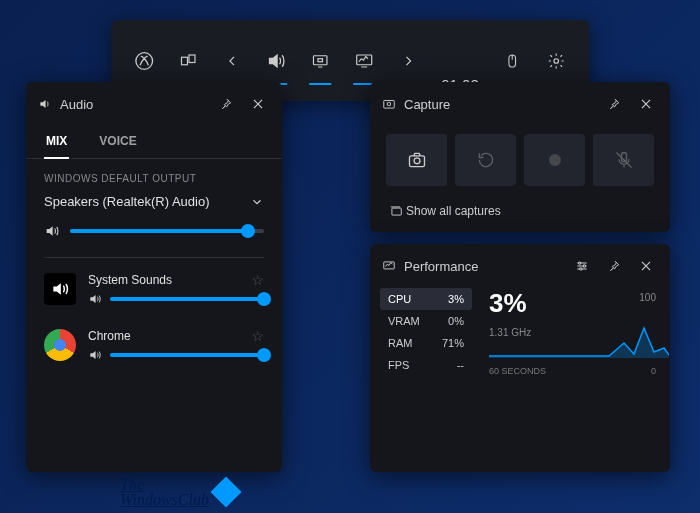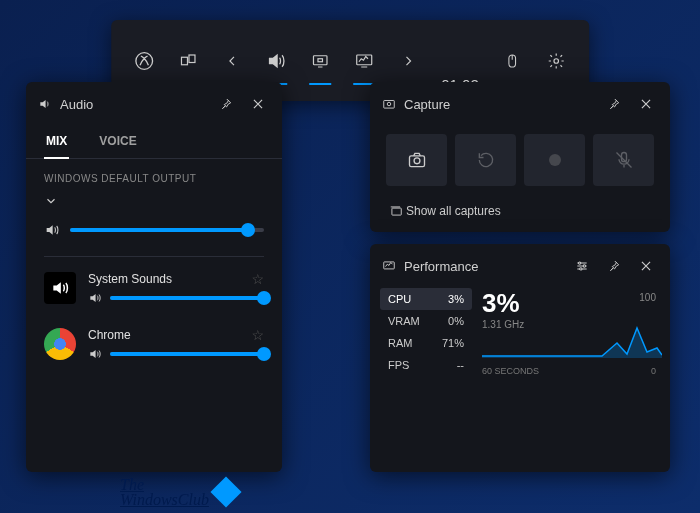--- a/index.html
+++ b/index.html
@@ -62,27 +62,27 @@
 
 #capture-panel { top: 82px; left: 370px; width: 300px; height: 150px; }
 .capture-buttons { display: flex; gap: 8px; padding: 8px 16px; }
 .capture-btn { flex: 1; height: 52px; background: #22252e; border-radius: 4px; display: flex; align-items: center; justify-content: center; }
 .capture-btn.disabled svg, .capture-btn.disabled .dot { opacity: 0.35; }
 .dot { width: 12px; height: 12px; background: #888; border-radius: 50%; }
 .show-all { display: flex; align-items: center; gap: 2px; padding: 10px 18px; font-size: 12px; color: #ccc; }
 
 
 #perf-panel { top: 244px; left: 370px; width: 300px; height: 228px; }
-.perf-body { display: flex; padding: 0 10px 8px; gap: 10px; }
+.perf-body { display: flex; padding: 0 10px 8px; gap: 17px; }
 .perf-list { width: 92px; }
 .perf-item { display: flex; justify-content: space-between; font-size: 11px; padding: 5px 8px; border-radius: 3px; color: #ccc; }
 .perf-item.sel { background: #2a2d38; color: #fff; }
 .perf-main { flex: 1; position: relative; }
 .perf-big { font-size: 26px; font-weight: 600; color: #fff; }
-.perf-sub { font-size: 10px; color: #888; margin-top: 0; }
+.perf-sub { font-size: 10px; color: #888; margin-top: 8px; }
 .perf-max { position: absolute; top: 4px; right: 4px; font-size: 10px; color: #888; }
 .perf-chart { position: absolute; bottom: 18px; left: 0; right: 0; height: 60px; }
 .perf-axis { display: flex; justify-content: space-between; font-size: 9px; color: #777; position: absolute; bottom: 0; left: 0; right: 4px; }
 
 
 .watermark { position: absolute; bottom: 6px; left: 120px; display: flex; align-items: center; gap: 6px; font-family: "Comic Sans MS", cursive; font-size: 16px; color: #001a4d; font-style: italic; text-decoration: underline; }
 .wm-sq { width: 22px; height: 22px; background: #0099ff; transform: rotate(45deg); }
 svg { display: block; }
 </style>
 </head>
@@ -163,20 +163,21 @@
           <path d="M5 5l14 14M19 5L5 19"></path>
         </svg>
     </div>
   </div>
   <div class="tabs">
     <div class="tab active">MIX</div>
     <div class="tab">VOICE</div>
   </div>
   <div class="section-label">WINDOWS DEFAULT OUTPUT</div>
   <div class="device-row">
+    <span>Speakers (Realtek(R) Audio)</span>
     <svg width="14" height="14" viewBox="0 0 24 24" fill="none" stroke="#ccc" stroke-width="2">
         <path d="M6 9l6 6 6-6"></path>
       </svg>
   </div>
   <div class="slider-row">
     <svg width="16" height="16" viewBox="0 0 24 24" fill="#ccc">
         <path d="M4 9v6h4l5 4V5l-5 4H4z"></path>
         <path d="M16 8c1.5 1.5 1.5 6.5 0 8M19 6c2.5 2.5 2.5 9.5 0 12" fill="none" stroke="#ccc" stroke-width="1.6"></path>
       </svg>
     <div class="slider">

